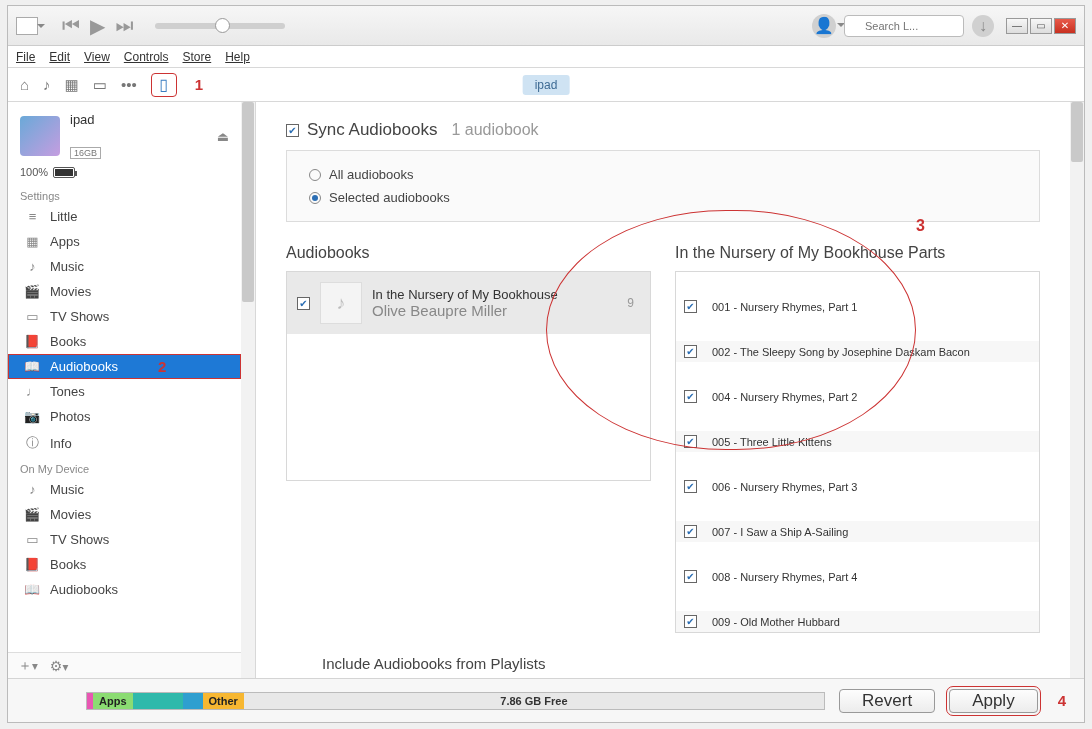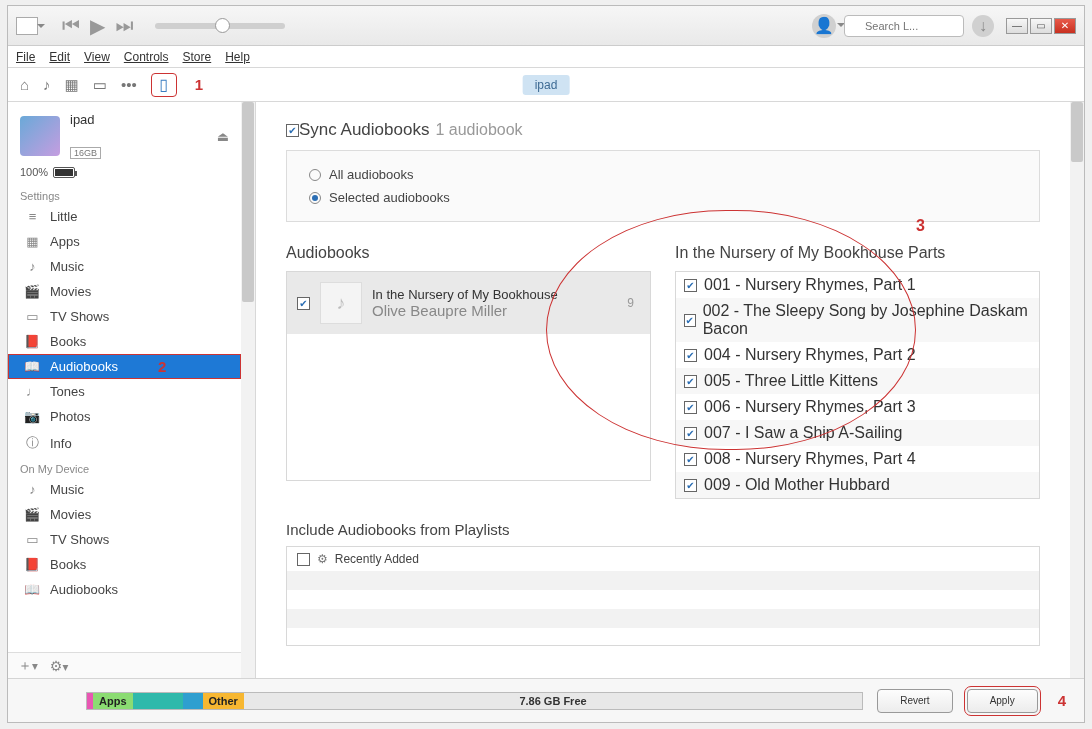--- a/index.html
+++ b/index.html
@@ -65,67 +65,67 @@
 .sidebar-inner { margin-right:14px; height:100%; overflow:hidden; }
 
 .sb-foot { position:absolute; bottom:0; left:0; right:14px; height:26px; border-top:1px solid #ddd; background:#fafafa; display:flex; align-items:center; gap:12px; padding:0 10px; color:#888; font-size:14px; }
 
 
 .main { flex:1; background:#fff; position:relative; overflow:hidden; }
 .main-scroll { position:absolute; right:0; top:0; bottom:0; width:14px; background:#f2f2f2; }
 .main-scroll .thumb { position:absolute; left:1px; right:1px; top:0; height:60px; background:#c9c9c9; border-radius:2px; }
 .main-inner { padding:18px 30px 0 30px; margin-right:14px; height:100%; overflow:hidden; }
 
-.sync-head { display:flex; align-items:center; font-size:17px; color:#444; margin-bottom:10px; position:relative; }
+.sync-head { display:flex; align-items:center; gap:8px; font-size:17px; color:#444; margin-bottom:10px; position:relative; }
 .sync-head .count { color:#999; font-size:16px; margin-left:6px; }
 .chk { width:13px; height:13px; border:1px solid #666; background:#fff; display:inline-flex; align-items:center; justify-content:center; font-size:10px; color:#2a6db3; }
 .chk.checked::after { content:"✔"; }
 
 .radio-box { border:1px solid #dcdcdc; background:#fafafa; padding:12px 22px; margin-bottom:22px; }
 .radio-row { display:flex; align-items:center; gap:8px; font-size:13px; color:#444; padding:4px 0; }
 .radio { width:12px; height:12px; border:1px solid #888; border-radius:50%; display:inline-flex; align-items:center; justify-content:center; }
 .radio.sel::after { content:""; width:6px; height:6px; background:#2a6db3; border-radius:50%; }
 
 .two-col { display:flex; gap:24px; }
 .col { flex:1; }
 .col h3 { font-size:16px; font-weight:normal; color:#444; margin-bottom:9px; }
 .book-box { border:1px solid #d8d8d8; height:210px; background:#fff; }
 .book-item { display:flex; align-items:center; gap:10px; padding:10px; background:#e9e9e9; }
 .book-art { width:42px; height:42px; background:#f4f4f4; border:1px solid #ddd; display:flex; align-items:center; justify-content:center; color:#bbb; font-size:18px; }
 .book-title { font-size:13px; color:#333; }
 .book-author { font-size:15px; color:#888; }
 .book-item .cnt { margin-left:auto; color:#999; font-size:12px; padding-right:6px; }
 
 .parts-box { border:1px solid #d8d8d8; }
-.part-row { display:flex; align-items:center; gap:7px; padding:4px 8px; font-size:16px; color:#333; }
+.part-row { display:flex; align-items:center; gap:15px; padding:4px 8px; font-size:11px; color:#333;margin-top:24px; }
 .part-row:nth-child(even){ background:#f7f7f7; }
 
 .playlist-section { margin-top:22px; }
-.playlist-section h3 { font-size:15px; font-weight:normal; color:#444; margin-bottom:8px; }
+.playlist-section h3 { font-size:15px; font-weight:normal; color:#444; margin-bottom:8px;margin-left:36px; }
 .pl-box { border:1px solid #d8d8d8; height:100px; background:#fff; }
 .pl-row { display:flex; align-items:center; gap:7px; padding:5px 10px; font-size:12px; color:#444; }
 .pl-row .gear { color:#777; }
 .pl-box .stripe { height:19px; }
 .pl-box .stripe:nth-child(even){ background:#f2f2f2; }
 
 
 .callout3 { position:absolute; border:1.5px solid #c33; border-radius:180px/120px; width:370px; height:240px; left:290px; top:108px; pointer-events:none; }
 .callout3-num { position:absolute; color:#c33; font-weight:bold; font-size:16px; left:660px; top:115px; }
 .callout4-num { color:#c33; font-weight:bold; font-size:15px; margin-left:6px; }
 
 
 .footer { height:44px; border-top:1px solid #d4d4d4; background:#f7f7f7; display:flex; align-items:center; padding:0 18px; gap:14px; }
 .capbar { flex:1; height:18px; border:1px solid #bbb; background:#e8e8e8; display:flex; align-items:stretch; font-size:11px; position:relative; margin-left:60px; }
 .seg { display:flex; align-items:center; padding:0 6px; color:#222; font-weight:bold; }
 .seg.apps { background:#8bdc72; border-left:6px solid #e857b3; }
 .seg.mid1 { background:#2fb9ab; width:50px; }
 .seg.mid2 { background:#2f9fd0; width:20px; }
 .seg.other { background:#f7b731; }
 .seg.free { flex:1; background:#e8e8e8; justify-content:center; font-weight:bold; color:#333; }
-.btn { height:24px; padding:0 22px; border:1px solid #999; background:linear-gradient(#fdfdfd,#ececec); border-radius:4px; font-size:10px; color:#333; cursor:pointer; }
+.btn { height:24px; padding:0 22px; border:1px solid #999; background:linear-gradient(#fdfdfd,#ececec); border-radius:4px; font-size:17px; color:#333; cursor:pointer; }
 .btn.apply { outline:1.5px solid #c33; outline-offset:2px; }
 </style>
 </head>
 <body>
 
 <div class="window">
 
   <div class="titlebar">
     <div class="square-dropdown"></div>
     <div class="playback">

